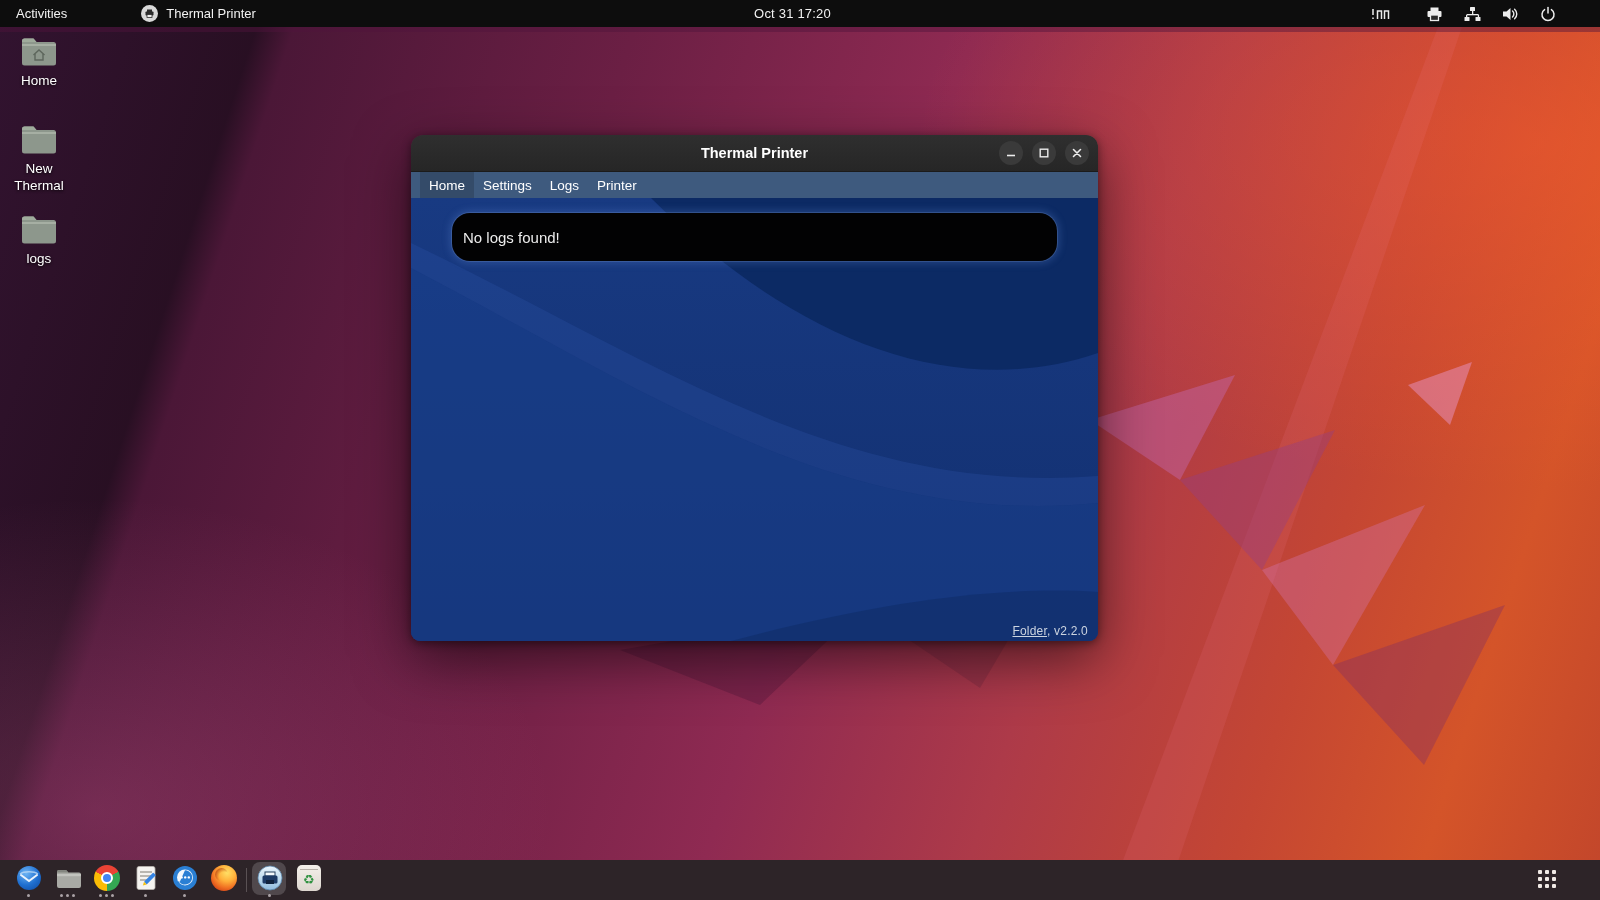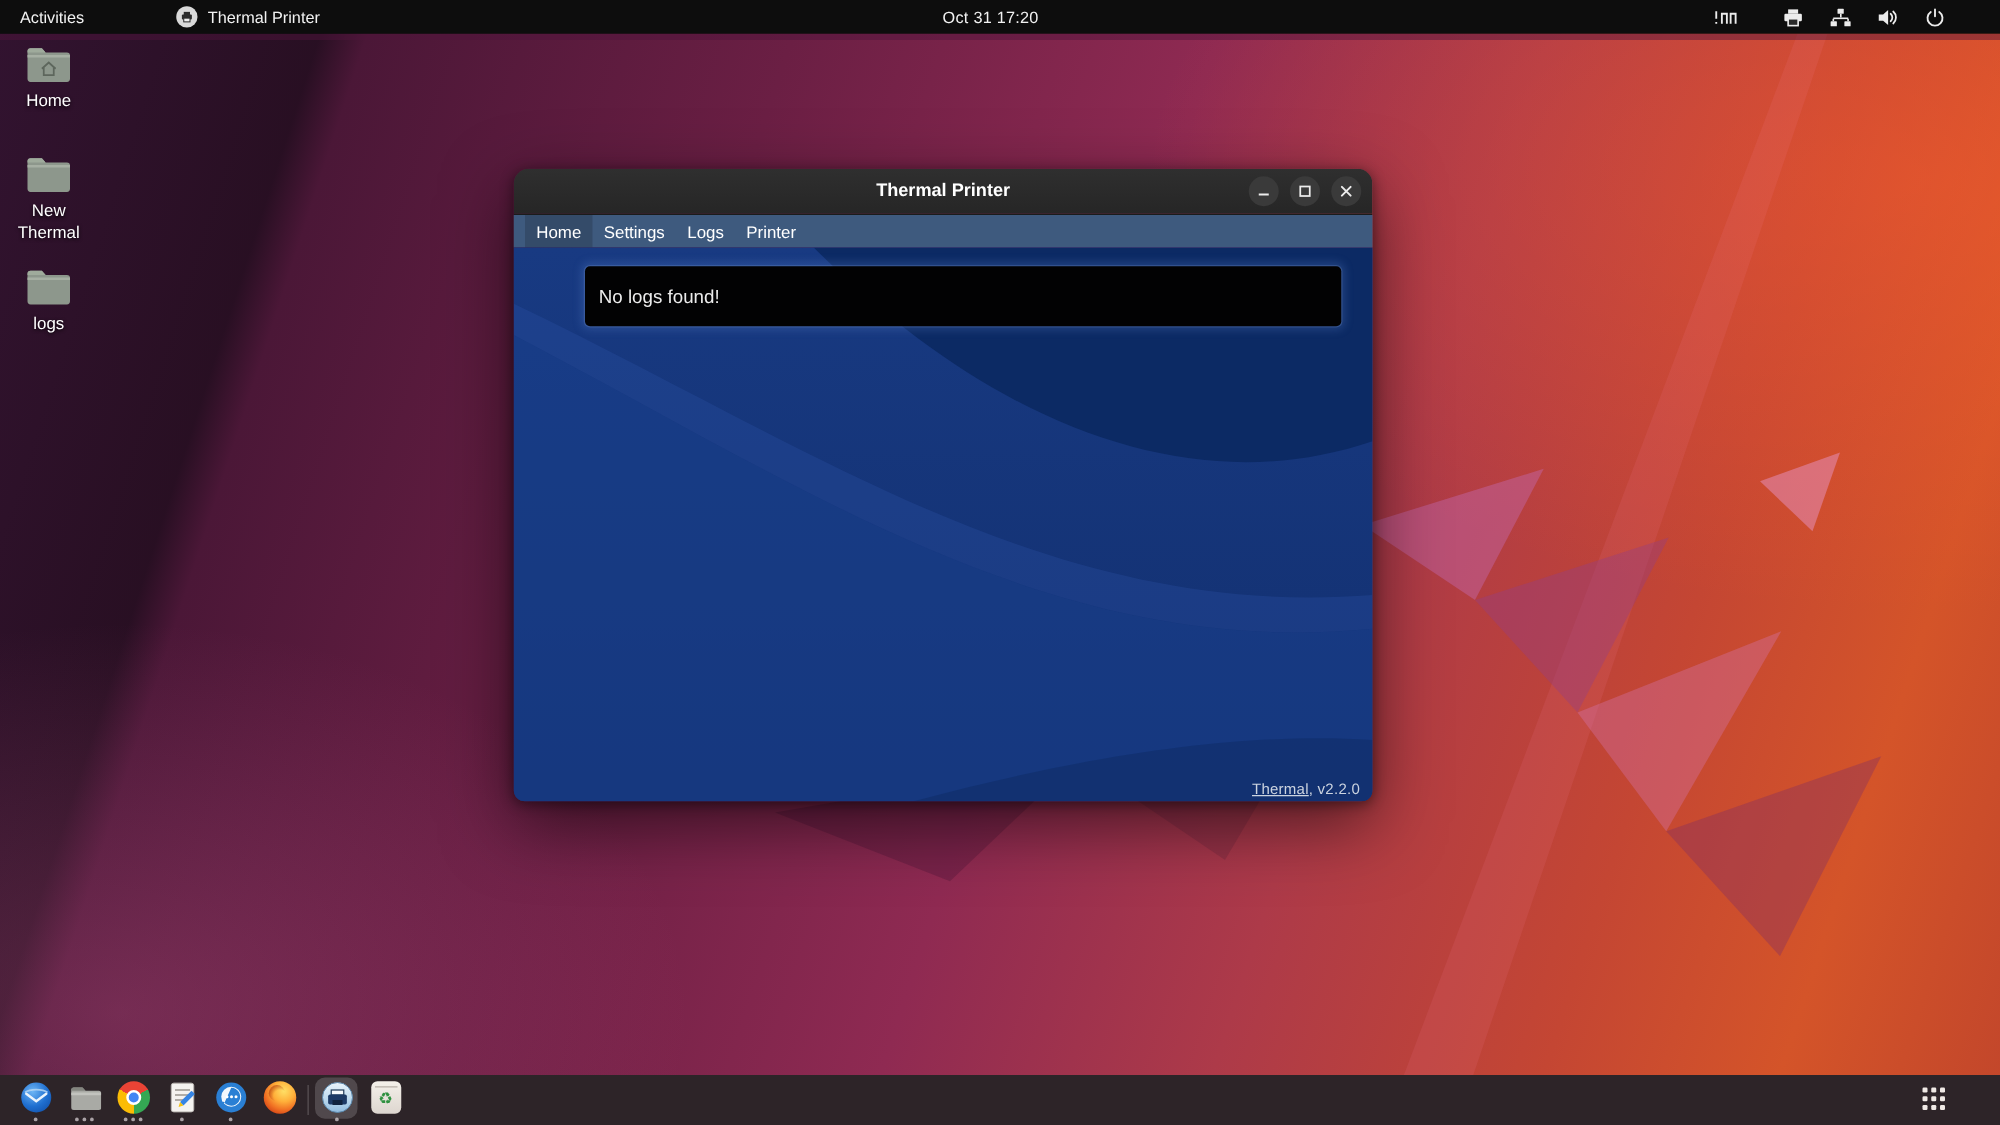--- a/index.html
+++ b/index.html
@@ -58,23 +58,23 @@
     padding-left:9px;font-size:13.5px;color:#fff;
   }
   .navtab{display:flex;align-items:center;padding:0 9px;cursor:default;}
   .navtab.active{background:rgba(0,0,0,.16);}
   .content{
     position:relative;height:443px;border-radius:0 0 9px 9px;overflow:hidden;background:#143377;
   }
   .content>svg.waves{position:absolute;inset:0;}
   .msgbox{
     position:absolute;left:41px;top:15px;width:605px;height:48px;
-    background:#020203;border-radius:4px;
+    background:#020203;border-radius:18px;
     box-shadow:0 0 0 1px rgba(130,160,210,.22),0 0 7px 3px rgba(90,130,200,.28);
-    display:flex;align-items:center;padding-left:11px;box-sizing:border-box;margin-left:16px;
+    display:flex;align-items:center;padding-left:11px;box-sizing:border-box;
   }
   .msgbox .msg{color:#ececec;font-size:15px;}
   .winfooter{
     position:absolute;right:10px;bottom:3px;font-size:12px;color:#ccd4e0;letter-spacing:.2px;
   }
   .winfooter .lnk{text-decoration:underline;color:#ccd4e0;cursor:pointer;}
   
   .dock{
     position:absolute;left:0;bottom:0;width:1600px;height:40px;background:#2d2428;z-index:50;
     display:flex;align-items:flex-start;padding-left:9px;box-sizing:border-box;
@@ -262,21 +262,21 @@
       <rect width="687" height="443" fill="url(#bgGrad)"></rect>
       <path d="M240,0 C380,140 540,205 687,155 L687,0 Z" fill="#0c2a64"></path>
       <path d="M0,70 C230,190 430,330 687,305 L687,443 L0,443 Z" fill="#1a3f8c" opacity="0.55"></path>
       <path d="M0,70 C230,190 430,330 687,305 L687,278 C430,298 240,160 0,45 Z" fill="#2a52a6" opacity="0.32"></path>
       <path d="M320,443 C480,400 600,388 687,394 L687,443 Z" fill="#0e2a62" opacity="0.45"></path>
     </svg>
     <div class="msgbox">
       <span class="msg">No logs found!</span>
     </div>
     <div class="winfooter">
-      <span class="lnk">Thermal</span><span>, v2.2.0</span>
+      <span class="lnk">Folder</span><span>, v2.2.0</span>
     </div>
   </div>
 </div>
 
 <div class="dock">
   <div class="dock-item">
     <span class="ic">
       <svg width="26" height="26" viewBox="0 0 26 26">
         <defs>
             <radialGradient id="tbG" cx="0.38" cy="0.3" r="0.9">

